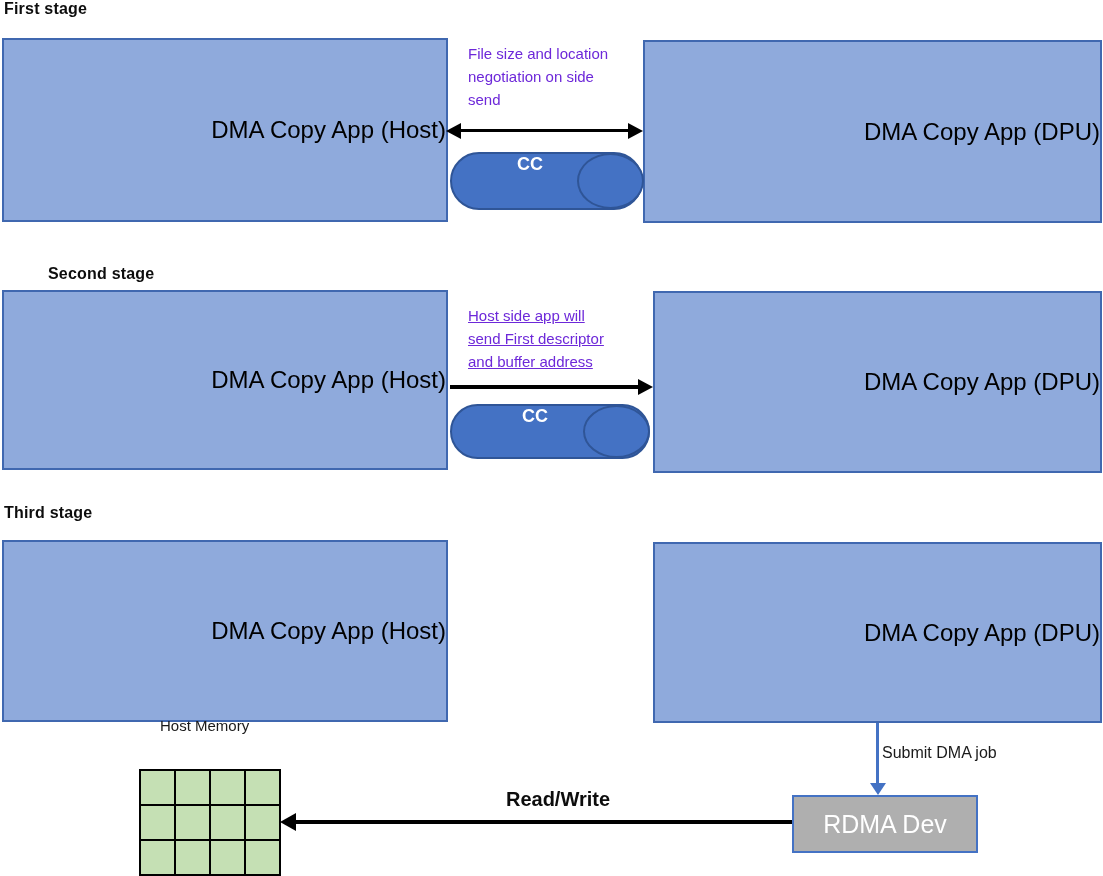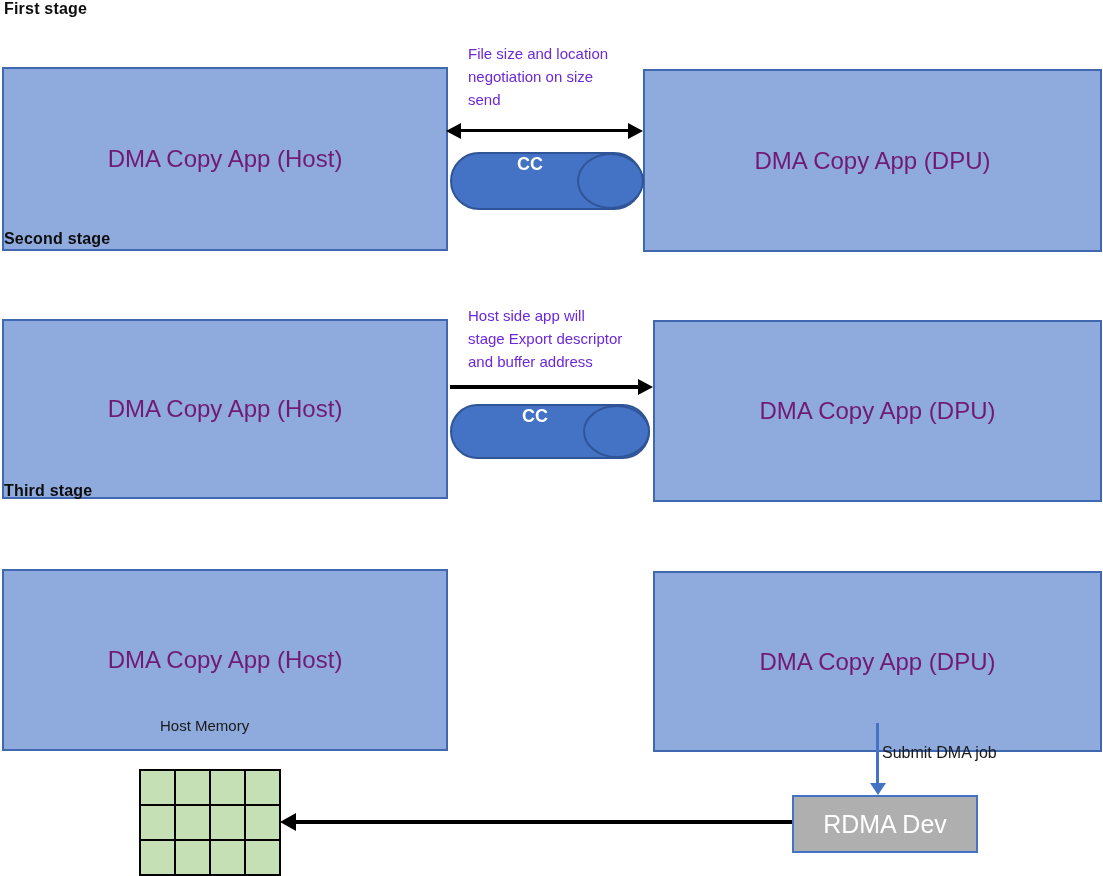--- a/index.html
+++ b/index.html
@@ -13,22 +13,22 @@
   .heading{
     position:absolute;left:4px;
     font-size:16px;font-weight:700;color:var(--heading-color,#0d0d0d);
     letter-spacing:0.2px;white-space:nowrap;
   }
   .appbox{
     position:absolute;
     background:var(--box-fill,#8FAADC);
     border:2px solid var(--box-border,#4068B0);
     box-sizing:border-box;
-    display:flex;align-items:center;justify-content:center;
-    color:#701a75;font-size:24px;white-space:nowrap;margin-top:29px;
+    display:flex;align-items:center;justify-content:flex-end;
+    color:#000000;font-size:24px;white-space:nowrap;
   }
   .annotation{
     position:absolute;
     color:#6d28d9;font-size:15px;line-height:23px;
   }
   .arrow-line-h{position:absolute;background:var(--arrow-black,#000);}
   .tri{position:absolute;width:0;height:0;}
   .tri-left{border-top:8px solid transparent;border-bottom:8px solid transparent;border-right:15px solid var(--arrow-black,#000);}
   .tri-right{border-top:8px solid transparent;border-bottom:8px solid transparent;border-left:15px solid var(--arrow-black,#000);}
   .tri-left-big{border-top:9px solid transparent;border-bottom:9px solid transparent;border-right:16px solid var(--arrow-black,#000);}
@@ -84,62 +84,62 @@
   <div class="appbox" style="left:2px;top:38px;width:446px;height:184px;">
     <span>DMA Copy App (Host)</span>
   </div>
 
   <div class="appbox" style="left:643px;top:40px;width:459px;height:183px;">
     <span>DMA Copy App (DPU)</span>
   </div>
 
   <div class="annotation" style="left:468px;top:42px;">
     <div>File size and location</div>
-    <div>negotiation on size</div>
+    <div>negotiation on side</div>
     <div>send</div>
   </div>
 
   <div>
     <div class="arrow-line-h" style="left:456px;top:129px;width:180px;height:3px;"></div>
     <div class="tri tri-left" style="left:446px;top:122.5px;"></div>
     <div class="tri tri-right" style="left:628px;top:122.5px;"></div>
   </div>
 
   <div class="pill" style="left:450px;top:152px;width:193px;height:58px;border-radius:29px;padding-right:33px;">
     <div class="pill-circle" style="left:125px;top:-1px;width:67px;height:56px;"></div>
     <span class="cc-label">CC</span>
   </div>
 
-  <div class="heading" style="top:230px;">Second stage</div>
+  <div class="heading" style="top:265px;margin-left:44px;">Second stage</div>
 
   <div class="appbox" style="left:2px;top:290px;width:446px;height:180px;">
     <span>DMA Copy App (Host)</span>
   </div>
 
   <div class="appbox" style="left:653px;top:291px;width:449px;height:182px;">
     <span>DMA Copy App (DPU)</span>
   </div>
 
-  <div class="annotation" style="left:468px;top:304px;">
+  <div class="annotation" style="left:468px;top:304px;text-decoration:underline;">
     <div>Host side app will</div>
-    <div>stage Export descriptor</div>
+    <div>send First descriptor</div>
     <div>and buffer address</div>
   </div>
 
   <div>
     <div class="arrow-line-h" style="left:450px;top:385px;width:189px;height:4px;"></div>
     <div class="tri tri-right" style="left:638px;top:379px;"></div>
   </div>
 
   <div class="pill" style="left:450px;top:404px;width:200px;height:55px;border-radius:28px;padding-right:30px;">
     <div class="pill-circle" style="left:131px;top:-1px;width:67px;height:53px;"></div>
     <span class="cc-label">CC</span>
   </div>
 
-  <div class="heading" style="top:482px;">Third stage</div>
+  <div class="heading" style="top:504px;">Third stage</div>
 
   <div class="appbox" style="left:2px;top:540px;width:446px;height:182px;">
     <span>DMA Copy App (Host)</span>
   </div>
 
   <div class="appbox" style="left:653px;top:542px;width:449px;height:181px;">
     <span>DMA Copy App (DPU)</span>
   </div>
 
   <div>
@@ -149,20 +149,21 @@
   <div class="submit-label" style="left:882px;top:744px;">Submit DMA job</div>
 
   <div class="rdma" style="left:792px;top:795px;width:186px;height:58px;">
     <span>RDMA Dev</span>
   </div>
 
   <div>
     <div class="arrow-line-h" style="left:294px;top:820px;width:498px;height:4px;"></div>
     <div class="tri tri-left-big" style="left:280px;top:813px;"></div>
   </div>
+  <div class="rw-label" style="left:458px;top:788px;width:200px;">Read/Write</div>
 
   <div class="mem-label" style="left:160px;top:717px;">Host Memory</div>
   <div class="mem-grid" style="left: 139px; top: 769px; width: 142px; height: 107px; grid-template-columns: repeat(4, 1fr); grid-template-rows: repeat(3, 1fr);">
       <div class="mem-cell"></div>
       <div class="mem-cell"></div>
       <div class="mem-cell"></div>
       <div class="mem-cell"></div>
       <div class="mem-cell"></div>
       <div class="mem-cell"></div>
       <div class="mem-cell"></div>

